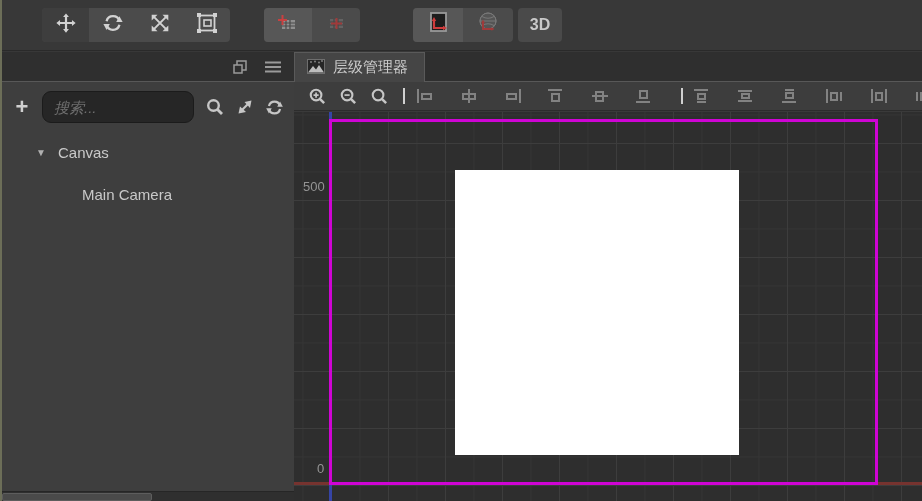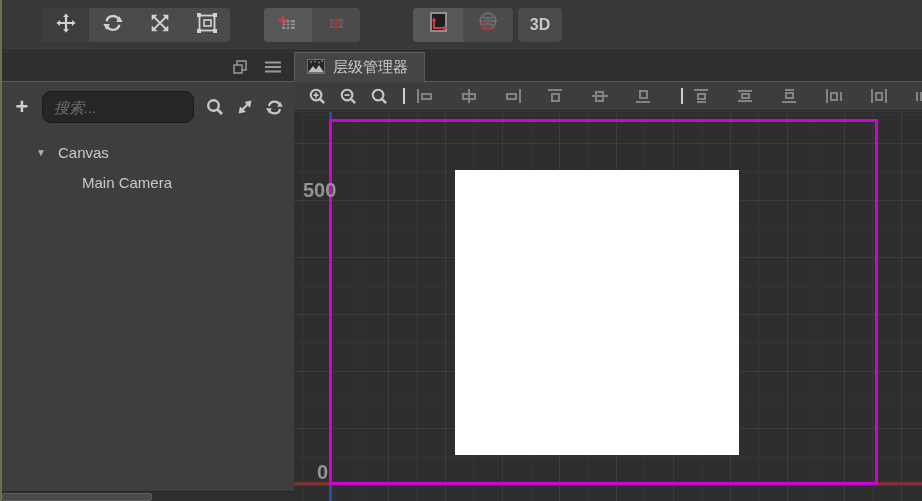--- a/index.html
+++ b/index.html
@@ -51,21 +51,21 @@
                   padding:15px 11px; outline:none; font-family:"Liberation Sans",sans-serif; }
   .search-input::placeholder { color:#6f6f6f; font-style:italic; }
   .row-ic { display:flex; align-items:center; justify-content:center; cursor:pointer; }
 
   
   .tree { margin-top:10px; }
   .tree-row { height:30px; display:flex; align-items:center; color:#c9c9c9;
               font-size:15px; cursor:pointer; }
   .tree-row .caret { width:12px; margin-left:36px; margin-right:10px; color:#b0b0b0;
                      font-size:10px; cursor:pointer; }
-  .tree-row.child { padding-left:82px; }
+  .tree-row.child { padding-left:82px;margin-top:12px; }
 
   .h-scrollbar { position:absolute; left:0; right:0; bottom:0; height:10px;
                  background:#2f2f2f; border-top:1px solid #262626; }
   .h-thumb { position:absolute; left:2px; top:1px; width:150px; height:8px;
              background:#4a4a4a; border:1px solid #5d5d5d; border-radius:2px; cursor:pointer; }
 
   
   .scene-toolbar { height:29px; background:#3d3d3d; display:flex; align-items:center;
                    padding-left:14px; border-bottom:1px solid #2c2c2c; }
   .st-ic { display:flex; align-items:center; justify-content:center; margin-right:12px;
@@ -100,21 +100,21 @@
                 linear-gradient(90deg, #353535 1px, transparent 1px);
               background-size:57px 57px, 57px 57px, 28.5px 28.5px, 28.5px 28.5px;
               background-position:0 31px, 37px 0, 0 2.5px, 8.5px 0; }
   .axis-x { position:absolute; left:0; top:370px; width:100%; height:3px; background:#76332f; }
   .axis-y-top { position:absolute; left:35px; top:0; width:3px; height:9px; background:#3644a5; }
   .axis-y-bot { position:absolute; left:35px; top:372px; width:3px; bottom:0; background:#3644a5; }
   .design-rect { position:absolute; left:35px; top:7px; width:549px; height:366px;
                  border:3px solid #cf04d4; }
   .white-node { position:absolute; left:161px; top:58px; width:284px; height:285px;
                 background:#ffffff; cursor:pointer; }
-  .ruler-label { position:absolute; color:#949494; font-size:20px;font-weight:bold; }
+  .ruler-label { position:absolute; color:#949494; font-size:13px; }
   .rl-500 { left:9px; top:67px; }
   .rl-0 { left:23px; top:349px; }
 </style>
 </head>
 <body>
 
 <div id="app">
   <div class="edge-strip"></div>
 
   <div class="top-toolbar">

